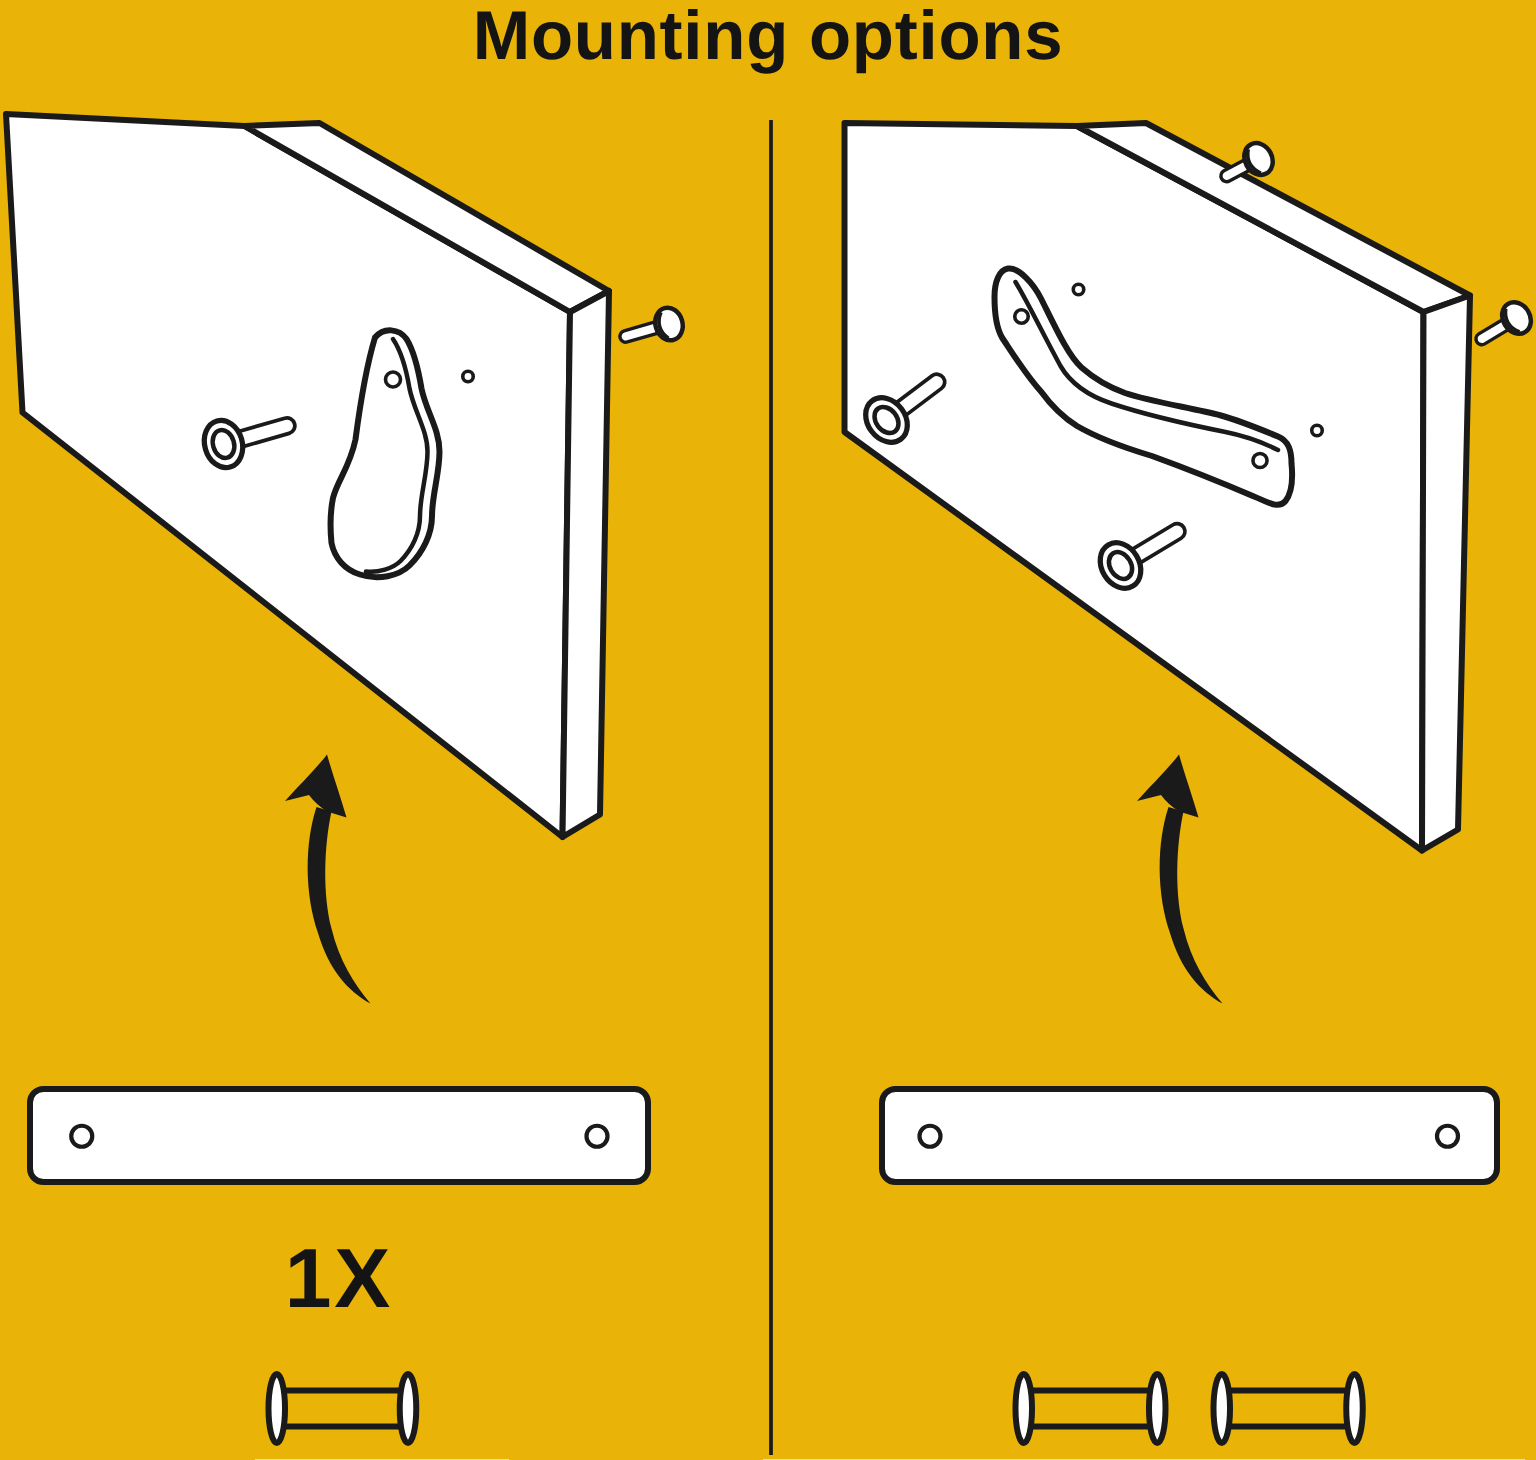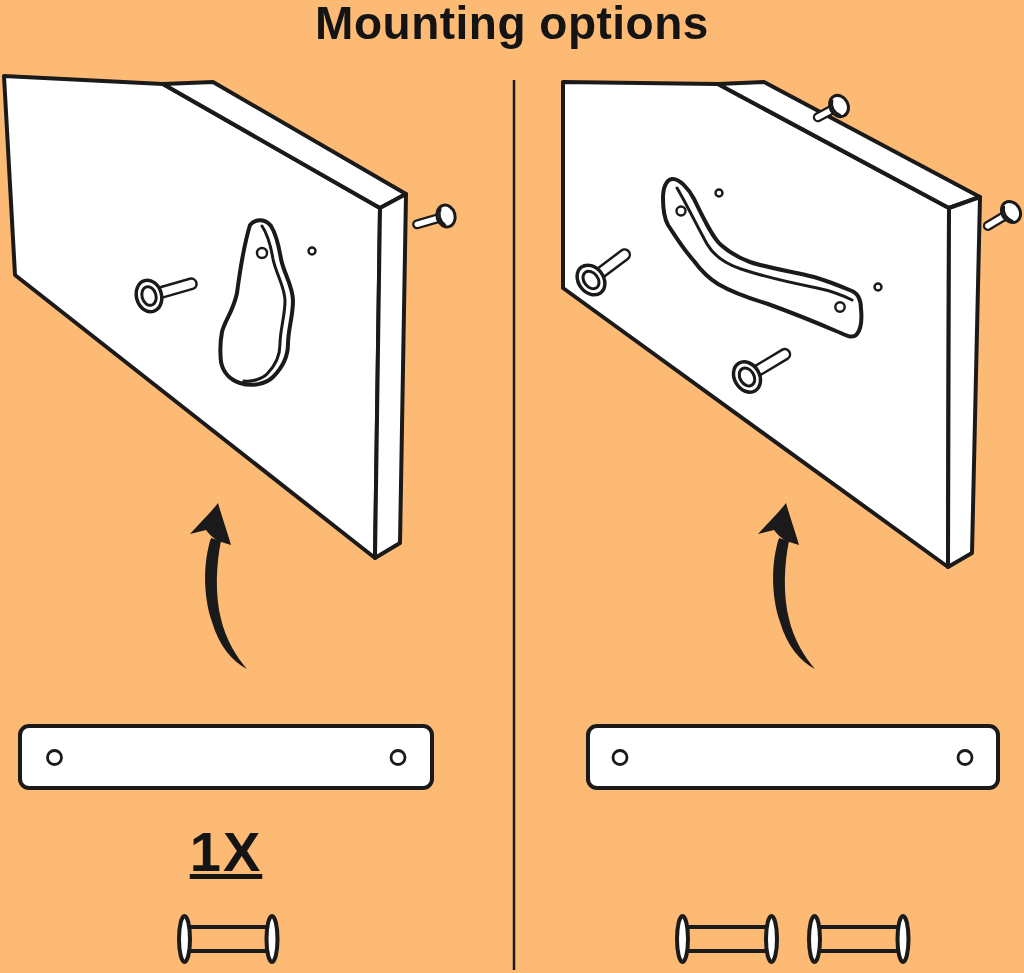--- a/index.html
+++ b/index.html
@@ -1,26 +1,26 @@
 <!DOCTYPE html>
 <html><head>
 <meta charset="utf-8">
 <style>
   html,body{margin:0;padding:0;background:#ffffff;}
   .stage{
-    position:relative;width:1024px;height:973px;background:#fdba74;
+    position:relative;width:1024px;height:973px;background:#eab308;
     font-family:"Liberation Sans", sans-serif;overflow:hidden;
   }
   .title{
     position:absolute;top:-4px;left:0;width:100%;text-align:center;
     font-size:46px;font-weight:700;color:#141414;letter-spacing:0.5px;
   }
   .count{
     position:absolute;font-size:56px;font-weight:800;color:#141414;
-    transform:translateX(-50%);letter-spacing:2px;line-height:1;text-decoration:underline;
+    transform:translateX(-50%);letter-spacing:2px;line-height:1;
   }
   .count-left{left:226px;top:824px;}
   .count-right{left:792px;top:824px;}
   svg{position:absolute;left:0;top:0;}
   .ln{fill:#ffffff;stroke:#1a1a1a;stroke-width:4;stroke-linejoin:round;}
   .ln-open{fill:none;stroke:#1a1a1a;stroke-width:3;stroke-linejoin:round;stroke-linecap:round;}
   .hole{fill:#ffffff;stroke:#1a1a1a;stroke-width:2.8;}
   .dot{fill:#ffffff;stroke:#1a1a1a;stroke-width:2.4;}
   .arrow{fill:#1a1a1a;stroke:none;}
   .spool{fill:#ffffff;stroke:#1a1a1a;stroke-width:4;}

